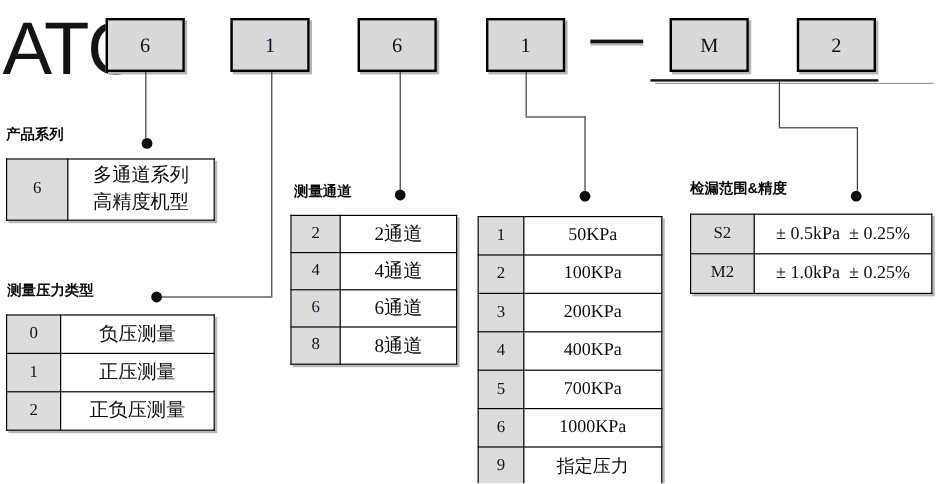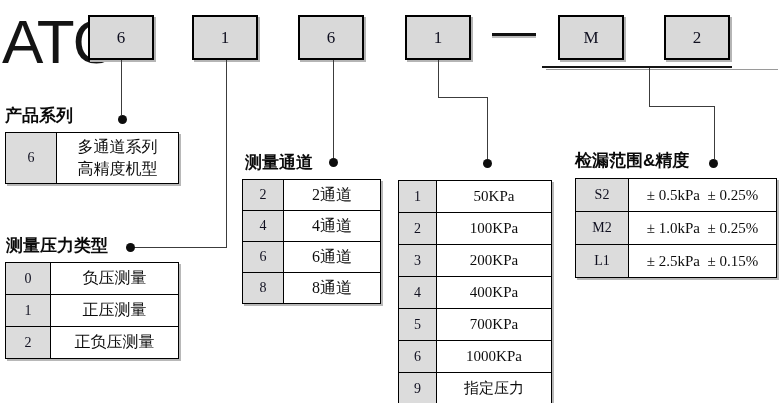--- a/index.html
+++ b/index.html
@@ -18,21 +18,21 @@
     font-family:"Liberation Serif","DejaVu Serif",serif;font-size:17px;color:#101020;
   }
   .dash{position:absolute;left:492px;top:33px;width:44px;height:3px;background:#111;box-shadow:0 2px 0 #bbb;}
   .dash span{font-size:0;}
   .munderline{position:absolute;left:542px;top:66px;width:190px;height:2px;background:#151515;}
   .munderline-shadow{position:absolute;left:546px;top:69px;width:232px;height:1px;background:#9a9a9a;}
   .vl,.hl{position:absolute;background:#3c3c3c;}
   .vl{width:1px;}
   .hl{height:1px;}
   .bullet{position:absolute;width:9px;height:9px;border-radius:50%;background:#0d0d0d;}
-  .sec-title{position:absolute;font-weight:bold;font-size:17px;color:#0a0a0a;white-space:nowrap;}
+  .sec-title{position:absolute;font-weight:bold;font-size:12px;color:#0a0a0a;white-space:nowrap;}
   table.dtable{
     position:absolute;border-collapse:collapse;table-layout:fixed;background:#fff;
     box-shadow:2px 2px 0 rgba(0,0,0,0.28);
   }
   table.dtable td{
     border:1px solid #000;text-align:center;vertical-align:middle;
     font-family:"Liberation Serif","DejaVu Serif",serif;white-space:pre-wrap;
   }
   td.code{background:#dcdcdc;font-size:14px;color:#101020;}
   td.desc{font-size:16px;color:#0d0d0d;}
@@ -173,20 +173,16 @@
   <table class="dtable t5">
     <tbody>
         <tr>
       <td class="code">S2</td>
       <td class="desc">± 0.5kPa  ± 0.25%</td>
     </tr>
     <tr>
       <td class="code">M2</td>
       <td class="desc">± 1.0kPa  ± 0.25%</td>
     </tr>
-    <tr>
-      <td class="code">L1</td>
-      <td class="desc">± 2.5kPa  ± 0.15%</td>
-    </tr>
   </tbody>
     </table>
 
 </div>
 
 </body></html>

